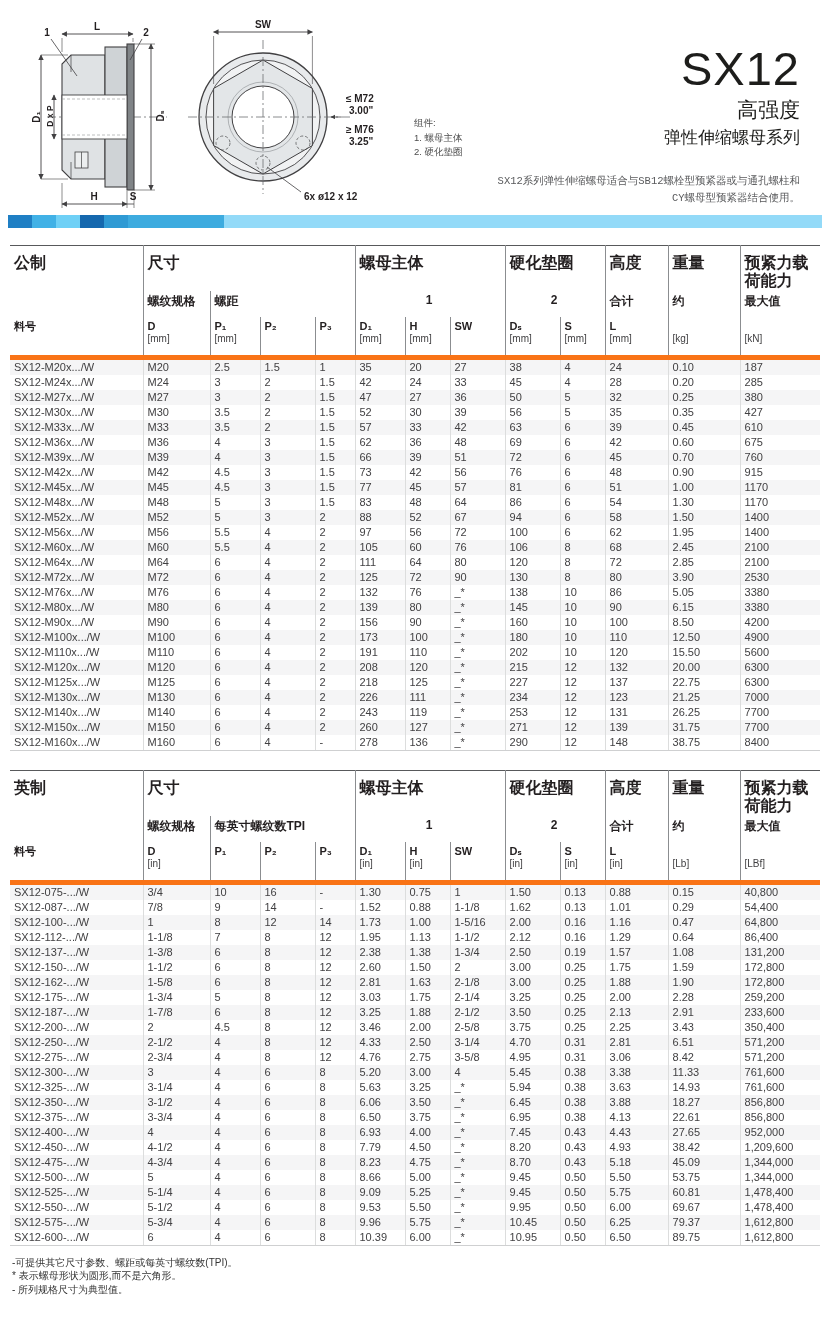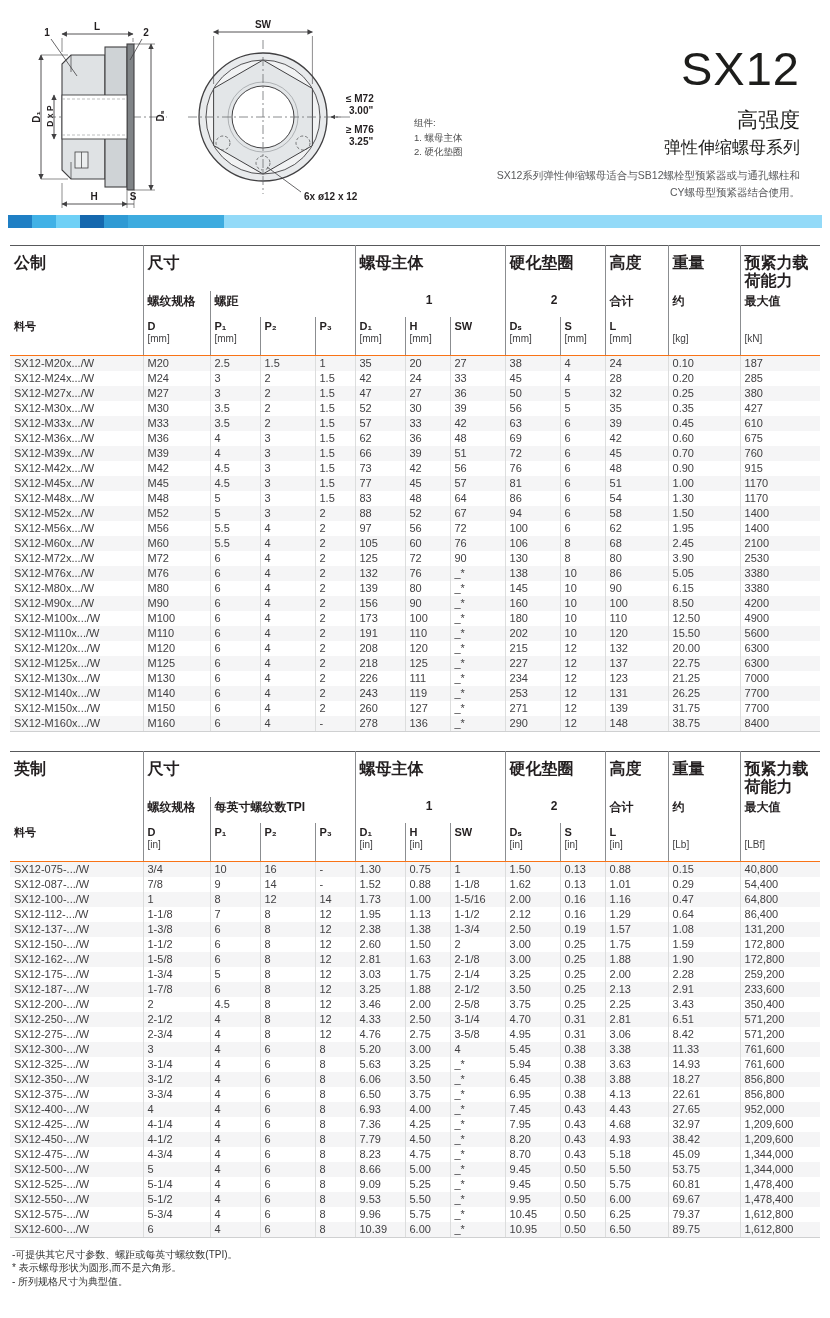--- a/index.html
+++ b/index.html
@@ -5,44 +5,44 @@
   html,body{margin:0;padding:0;background:#fff;}
   body{width:830px;font-family:"Liberation Sans","DejaVu Sans",sans-serif;color:#231f20;}
   .page{position:relative;width:830px;height:1318px;overflow:hidden;background:#fff;}
 
   
   .top{position:relative;height:215px;}
   svg text{font-family:"Liberation Sans","DejaVu Sans",sans-serif;}
   .legend{position:absolute;left:414px;top:116px;font-size:9.5px;color:#4d4d4d;line-height:1.55;}
   .titleblock{position:absolute;right:30px;top:44px;text-align:right;color:#1d1d1b;}
   .product{font-size:47px;line-height:1.05;letter-spacing:1px;font-weight:400;}
-  .sub1{font-size:21px;margin-top:13px;}
+  .sub1{font-size:21px;margin-top:3px;}
   .sub2{font-size:17px;margin-top:2px;}
-  .desc{font-size:10.5px;color:#58595b;margin-top:8px;line-height:1.55;}
+  .desc{font-size:10.5px;color:#58595b;margin-top:24px;line-height:1.55;font-family:Liberation Mono, monospace;}
 
   
   .accent-bar{margin:0 8px;height:13px;
     background:linear-gradient(90deg,
       #1f7fc4 0 24px,#41b1e6 24px 48px,#6fd0f6 48px 72px,
       #1568ae 72px 96px,#2f9ad4 96px 120px,#3dabdf 120px 216px,
       #93daf8 216px 100%);}
 
   
   table.spec{width:810px;margin:17px 10px 0 10px;border-collapse:collapse;table-layout:fixed;
     border-top:1px solid #58595b;}
   table.spec.second{margin-top:19px;}
   th,td{padding:0 2px 0 4px;text-align:left;vertical-align:top;overflow:hidden;white-space:nowrap;}
   .r1 th{font-size:16px;font-weight:bold;padding-top:8px;height:22px;white-space:normal;line-height:1.15;}
   .r2 th{font-size:12px;font-weight:bold;height:24px;padding-top:2px;}
   .r3 th{height:36px;padding-top:2px;}
   .r3 .hname{font-size:11px;font-weight:bold;min-height:14px;line-height:14px;}
   .r3 .hunit{font-size:10px;font-weight:normal;color:#414042;line-height:12px;}
   th.sep{border-left:1px solid #8b8d90;}
   th.num{text-align:center;padding-left:0;}
-  .r3 th{border-bottom:1px solid #f97316;}
+  .r3 th{border-bottom:5px solid #f97316;}
   tbody td{font-size:11px;height:15px;line-height:15px;color:#414042;}
   tbody td.b{border-left:1px solid #dcdddd;}
   tbody tr:nth-child(odd){background:#f5f5f6;}
   tbody tr:last-child td{border-bottom:1px solid #cfd0d1;}
 
   
   .footnotes{margin:10px 12px 0 12px;font-size:10px;color:#333;line-height:1.38;}
 </style>
 </head>
 <body>
@@ -443,20 +443,35 @@
           <td class="b">105</td>
           <td class="b">60</td>
           <td class="b">76</td>
           <td class="b">106</td>
           <td class="b">8</td>
           <td class="b">68</td>
           <td class="b">2.45</td>
           <td class="b">2100</td>
         </tr>
         <tr>
+          <td>SX12-M64x.../W</td>
+          <td class="b">M64</td>
+          <td class="b">6</td>
+          <td class="b">4</td>
+          <td class="b">2</td>
+          <td class="b">111</td>
+          <td class="b">64</td>
+          <td class="b">80</td>
+          <td class="b">120</td>
+          <td class="b">8</td>
+          <td class="b">72</td>
+          <td class="b">2.85</td>
+          <td class="b">2100</td>
+        </tr>
+        <tr>
           <td>SX12-M72x.../W</td>
           <td class="b">M72</td>
           <td class="b">6</td>
           <td class="b">4</td>
           <td class="b">2</td>
           <td class="b">125</td>
           <td class="b">72</td>
           <td class="b">90</td>
           <td class="b">130</td>
           <td class="b">8</td>
@@ -973,35 +988,20 @@
           <td class="b">6.93</td>
           <td class="b">4.00</td>
           <td class="b">_*</td>
           <td class="b">7.45</td>
           <td class="b">0.43</td>
           <td class="b">4.43</td>
           <td class="b">27.65</td>
           <td class="b">952,000</td>
         </tr>
         <tr>
-          <td>SX12-425-.../W</td>
-          <td class="b">4-1/4</td>
-          <td class="b">4</td>
-          <td class="b">6</td>
-          <td class="b">8</td>
-          <td class="b">7.36</td>
-          <td class="b">4.25</td>
-          <td class="b">_*</td>
-          <td class="b">7.95</td>
-          <td class="b">0.43</td>
-          <td class="b">4.68</td>
-          <td class="b">32.97</td>
-          <td class="b">1,209,600</td>
-        </tr>
-        <tr>
           <td>SX12-450-.../W</td>
           <td class="b">4-1/2</td>
           <td class="b">4</td>
           <td class="b">6</td>
           <td class="b">8</td>
           <td class="b">7.79</td>
           <td class="b">4.50</td>
           <td class="b">_*</td>
           <td class="b">8.20</td>
           <td class="b">0.43</td>

